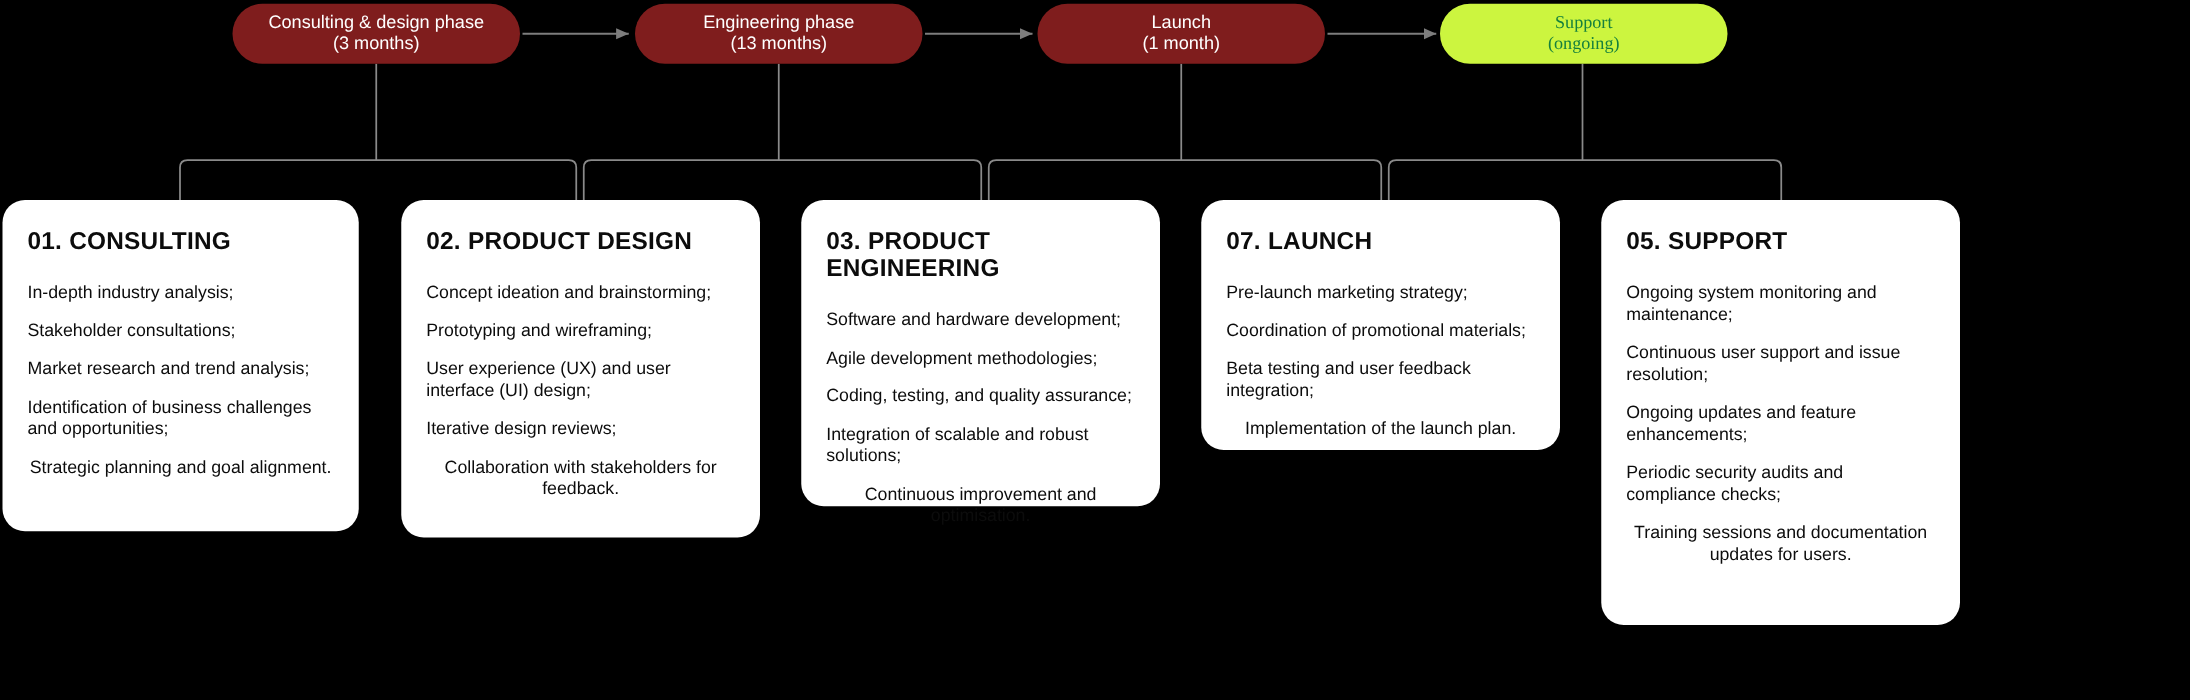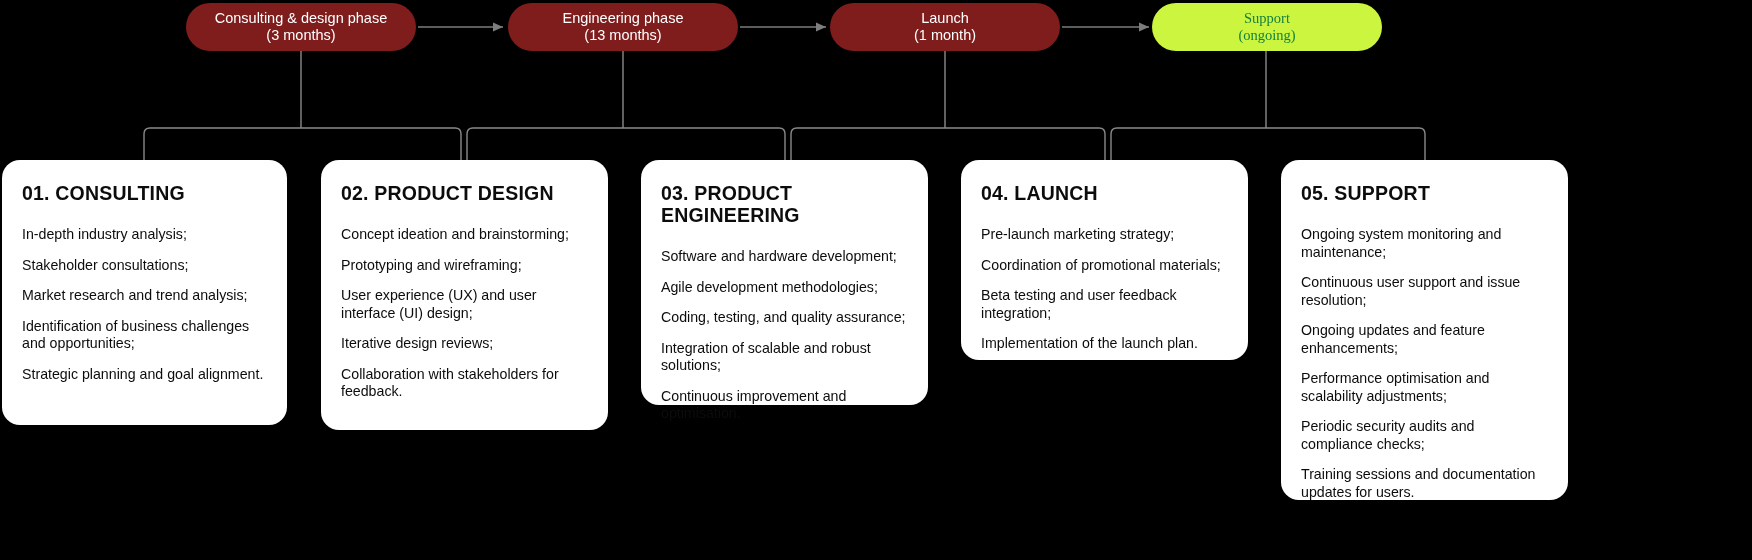--- a/index.html
+++ b/index.html
@@ -20,21 +20,21 @@
          pointer-events:none;}
 
   
   .card{position:absolute;background:#fff;border-radius:18px;
         box-sizing:border-box;padding:22px 20px 20px 20px;color:#0C0C0C;}
   .card-title{font-size:19.5px;font-weight:700;letter-spacing:.2px;
               margin:0 0 22px 0;line-height:22px;}
   .card-list{margin:0;padding:0;list-style:none;}
   .card-list li{font-size:14.2px;line-height:17.5px;margin-bottom:13px;
                 font-weight:400;}
-  .card-list li:last-child{margin-bottom:0;}
+  .card-list li:last-child{margin-bottom:0;text-align:center;}
 </style>
 </head>
 <body>
 
 <div id="stage">
 
   <svg id="wires" viewBox="0 0 1752 560" width="1752" height="560">
     <defs>
       <marker id="arrow" viewBox="0 0 10 10" refX="9" refY="5" markerWidth="7" markerHeight="7" orient="auto-start-reverse">
         <path d="M0,1 L9,5 L0,9 z" fill="#7D7D7D"></path>
@@ -122,34 +122,33 @@
     <ul class="card-list">
       <li>Software and hardware development;</li>
       <li>Agile development methodologies;</li>
       <li>Coding, testing, and quality assurance;</li>
       <li>Integration of scalable and robust solutions;</li>
       <li>Continuous improvement and optimisation.</li>
     </ul>
   </div>
 
   <div class="card" style="left:961px;top:160px;width:287px;height:200px;">
-    <h2 class="card-title">04. LAUNCH</h2>
+    <h2 class="card-title">07. LAUNCH</h2>
     <ul class="card-list">
       <li>Pre-launch marketing strategy;</li>
       <li>Coordination of promotional materials;</li>
       <li>Beta testing and user feedback integration;</li>
       <li>Implementation of the launch plan.</li>
     </ul>
   </div>
 
   <div class="card" style="left:1281px;top:160px;width:287px;height:340px;">
     <h2 class="card-title">05. SUPPORT</h2>
     <ul class="card-list">
       <li>Ongoing system monitoring and maintenance;</li>
       <li>Continuous user support and issue resolution;</li>
       <li>Ongoing updates and feature enhancements;</li>
-      <li>Performance optimisation and scalability adjustments;</li>
       <li>Periodic security audits and compliance checks;</li>
       <li>Training sessions and documentation updates for users.</li>
     </ul>
   </div>
 
 </div>
 
 </body></html>

